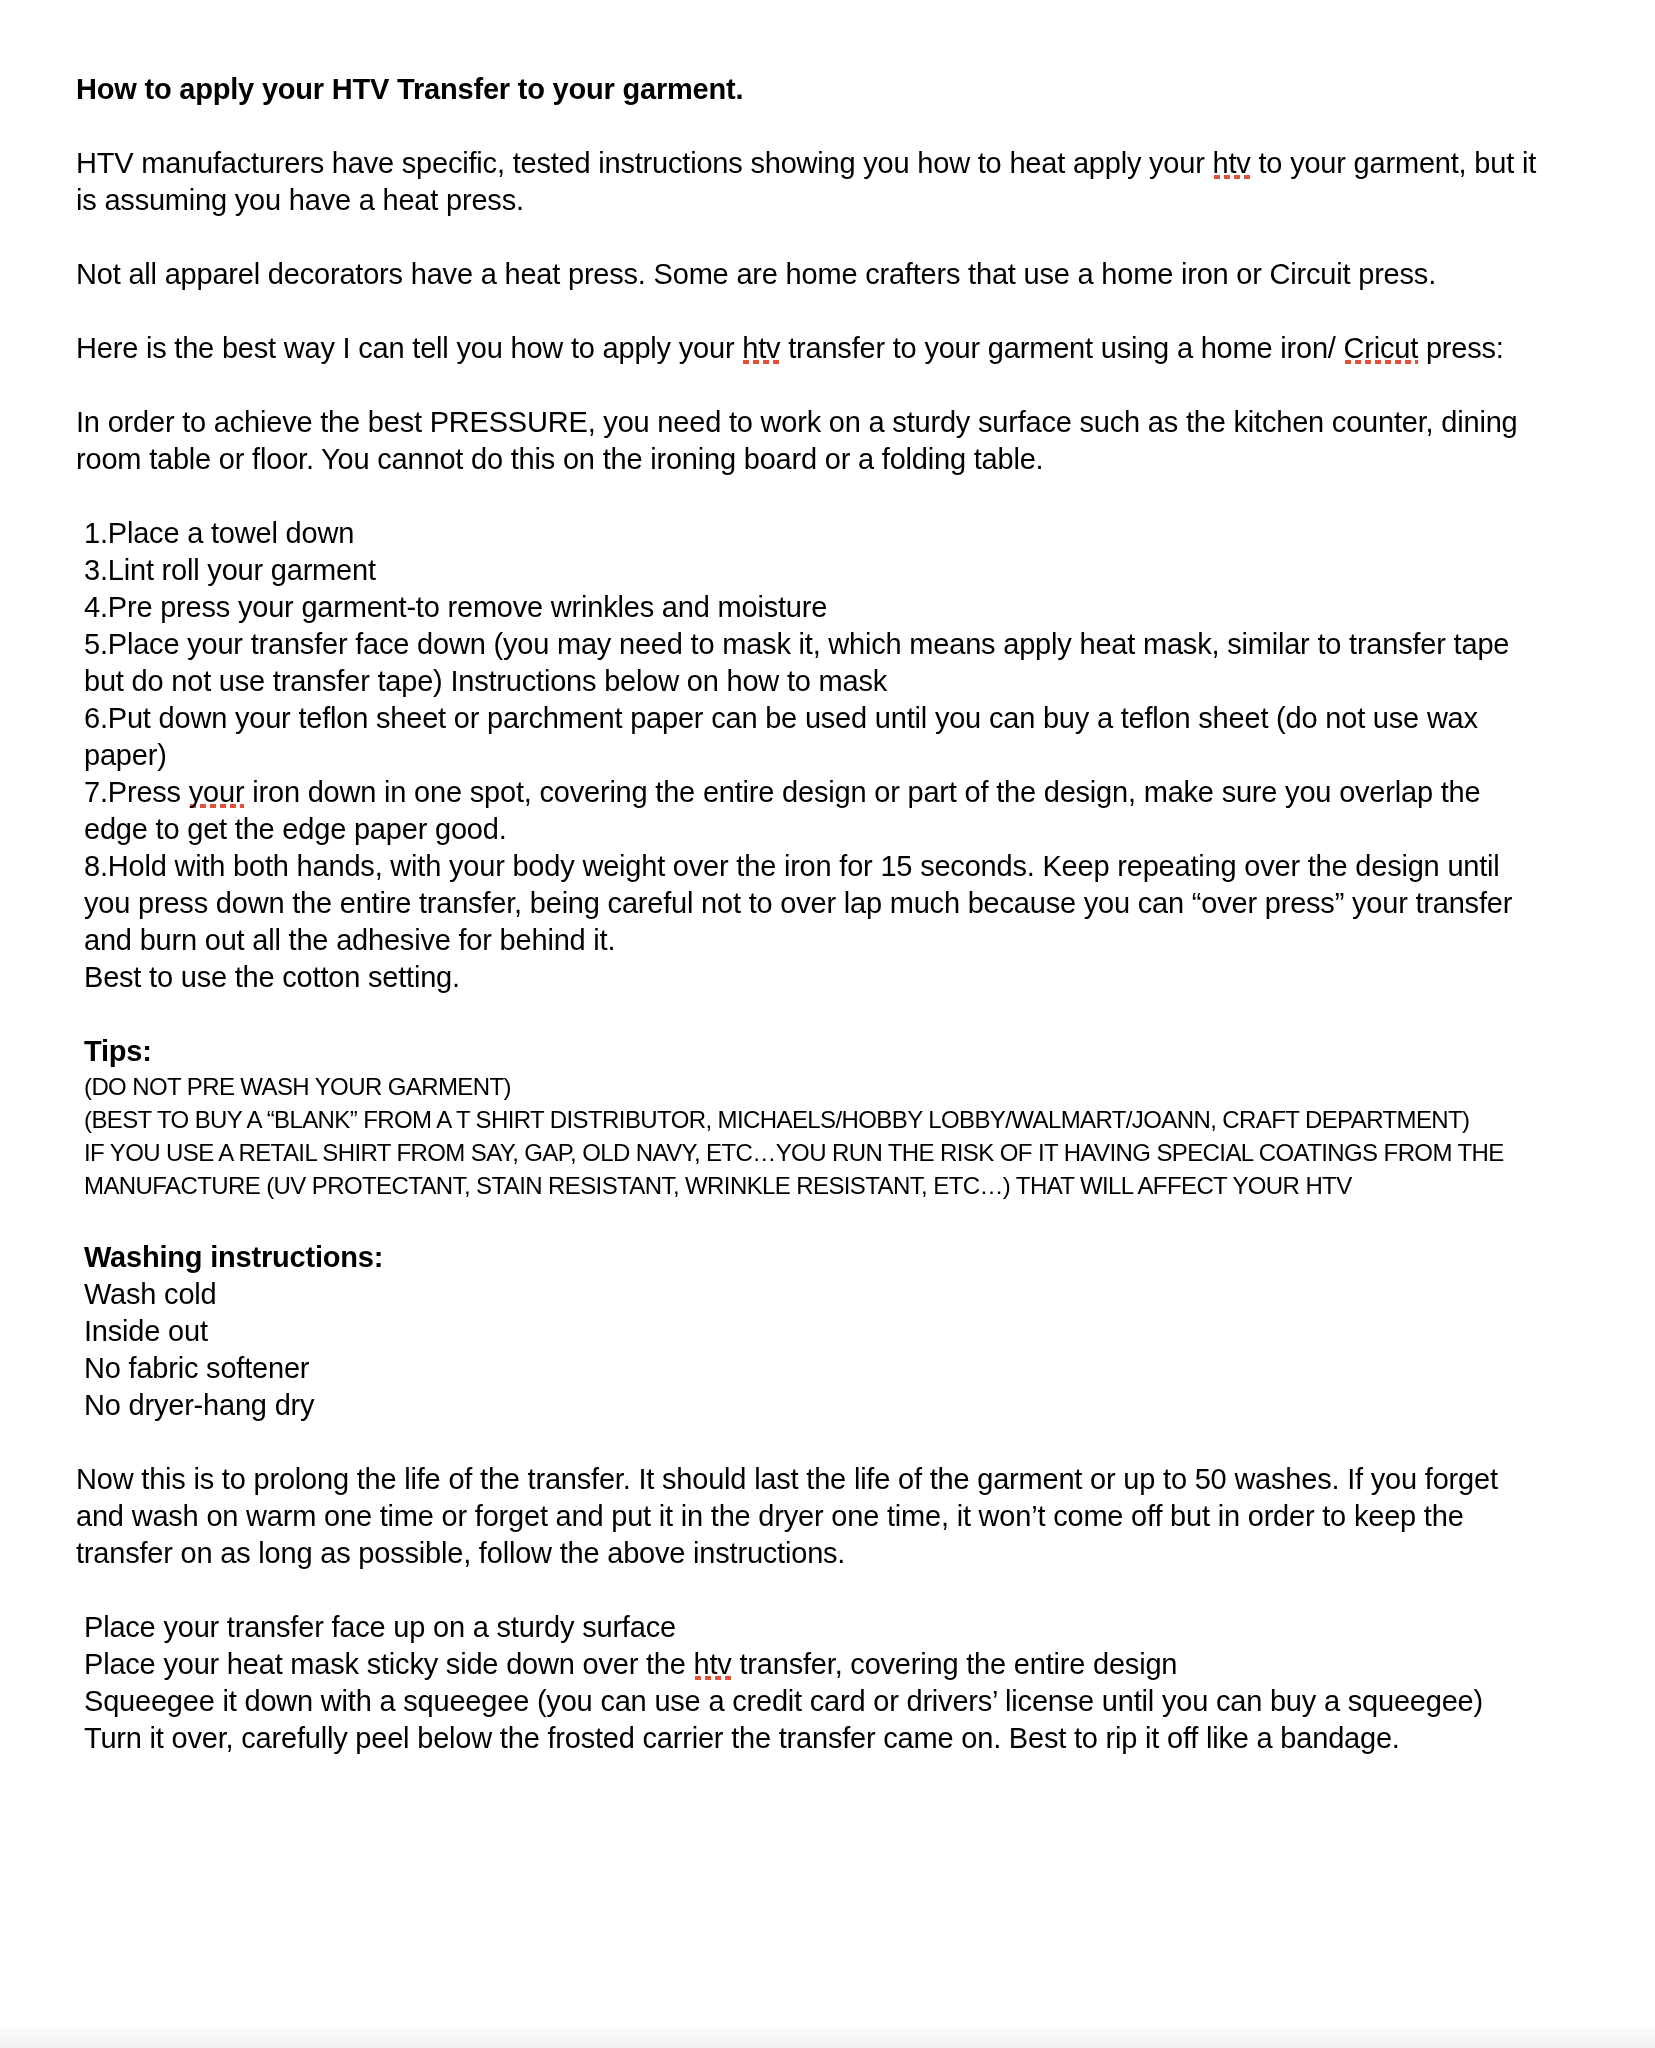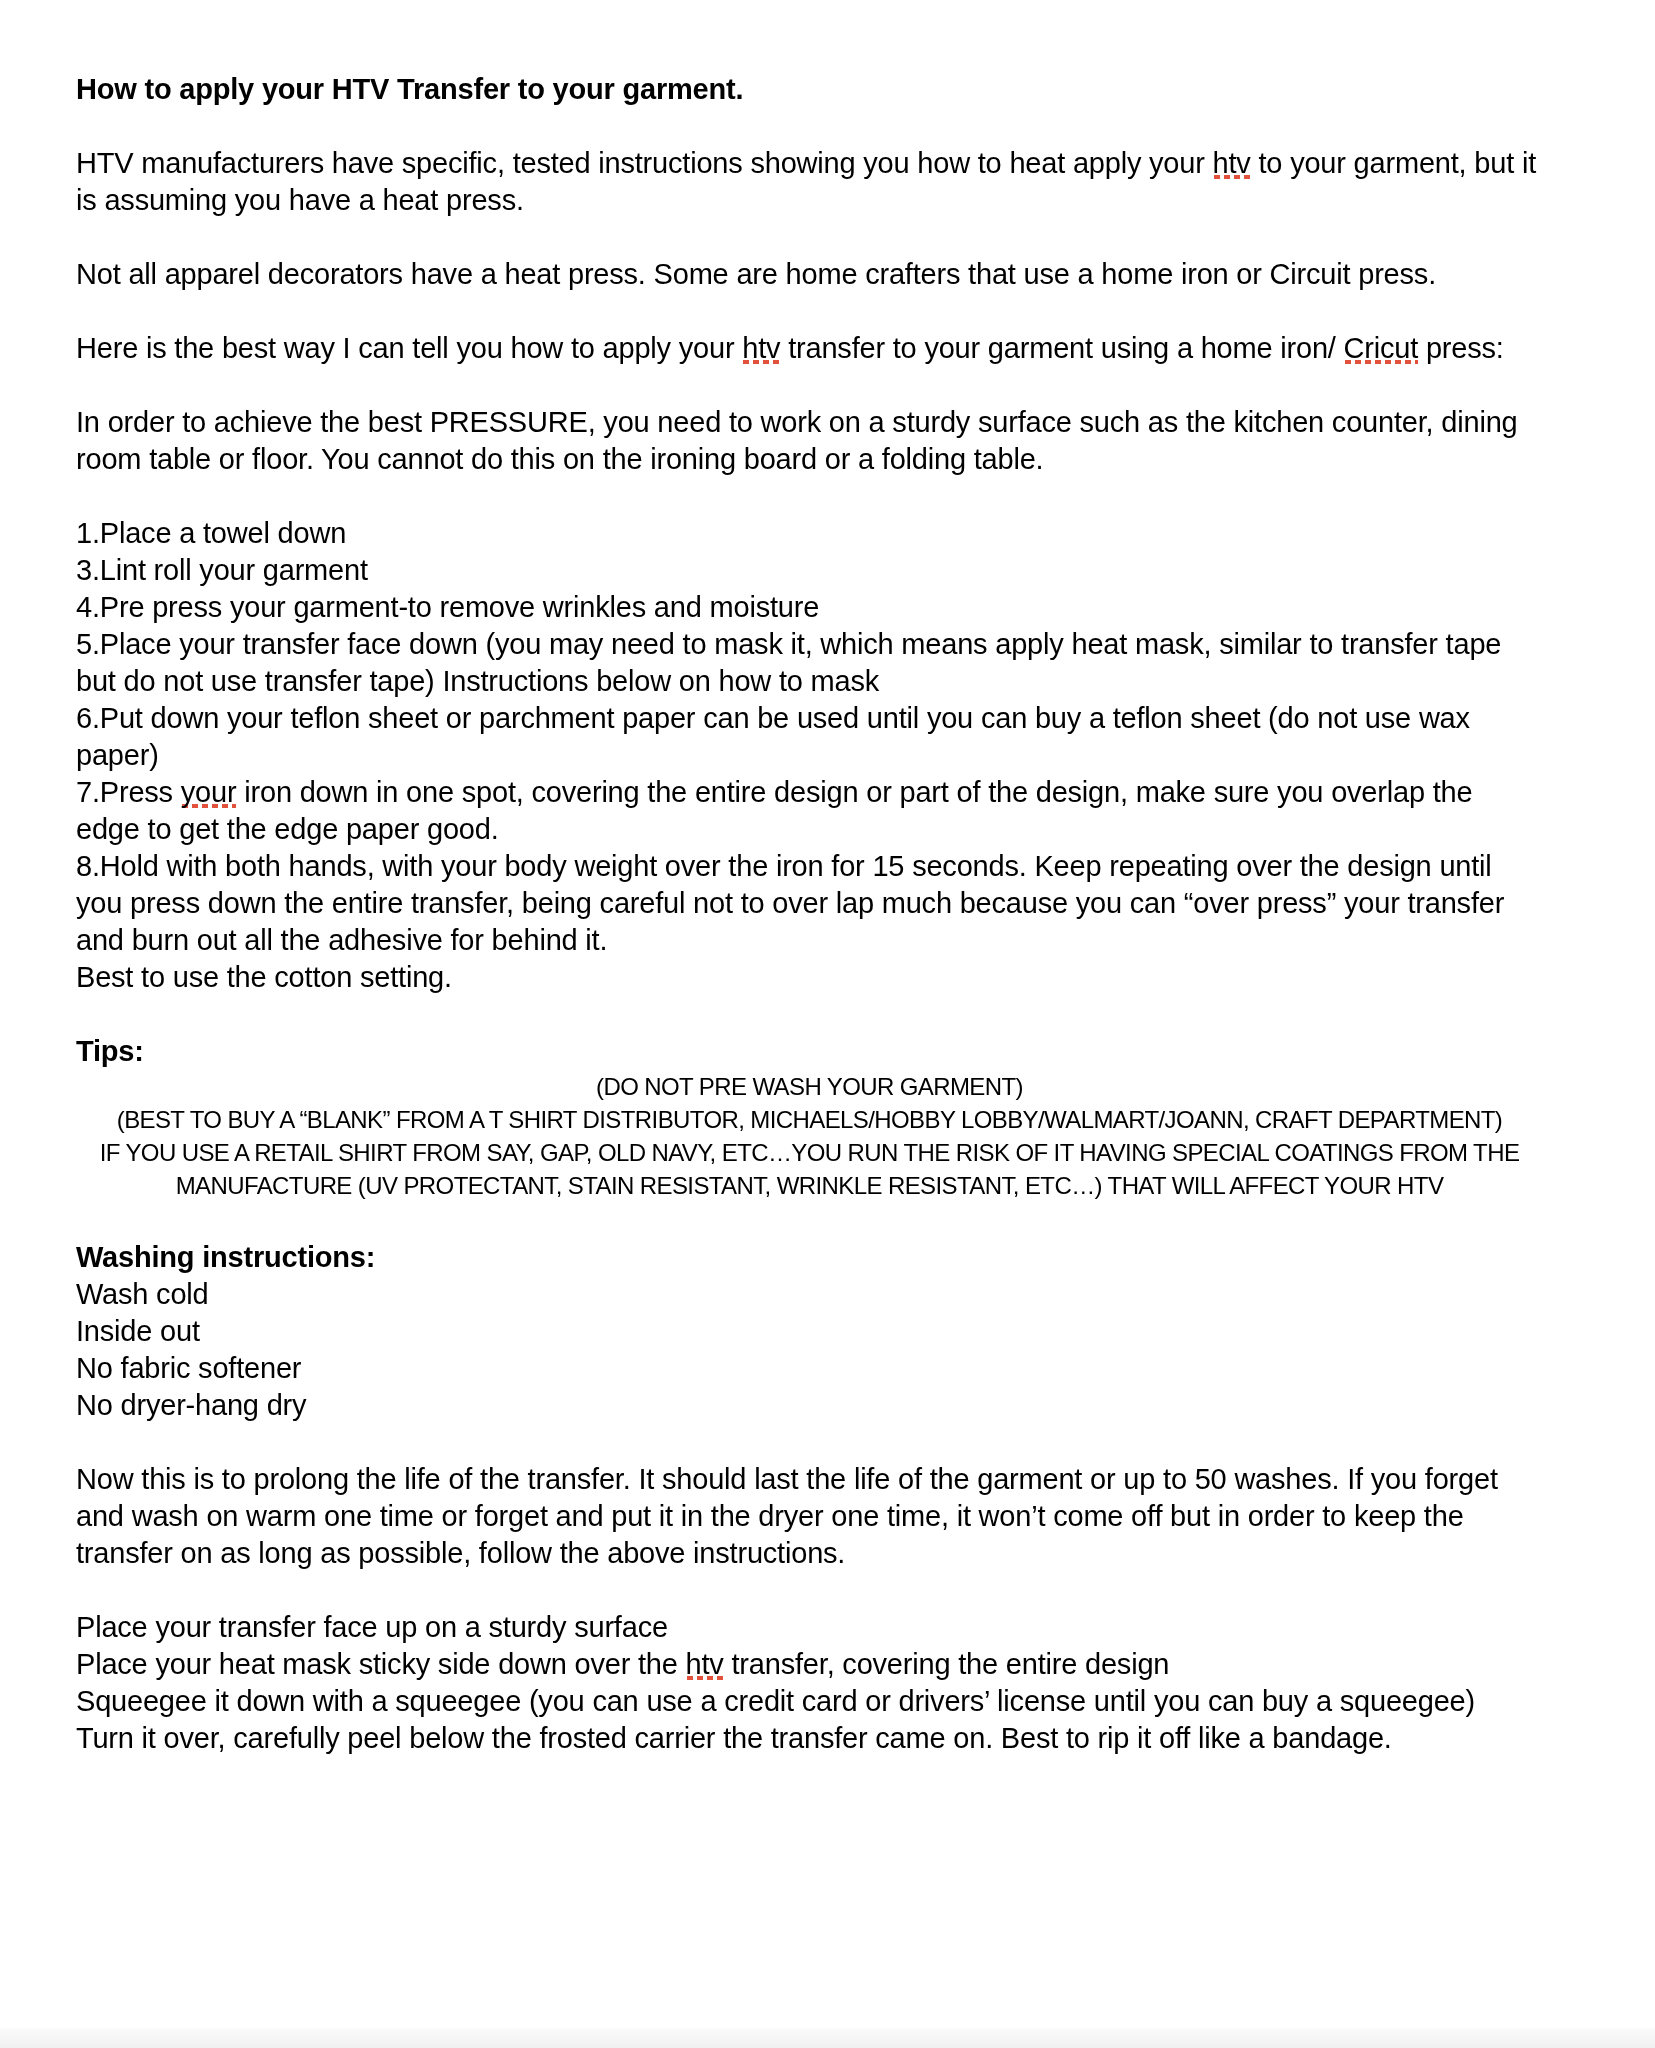--- a/index.html
+++ b/index.html
@@ -31,21 +31,21 @@
     margin: 0 0 37px 0;
   }
   .para {
     font-size: 29px;
     font-weight: 400;
     line-height: 37px;
     letter-spacing: -0.2px;
     margin: 16px 0 37px 0;
   }
   .block {
-    margin: 0 0 37px 0;
+    margin: 0 0 37px 8px;
   }
   .line {
     font-size: 29px;
     font-weight: 400;
     line-height: 37px;
     letter-spacing: -0.2px;
   }
   .sub-heading {
     font-size: 29px;
     font-weight: 700;
@@ -56,21 +56,20 @@
     font-size: 29px;
     font-weight: 400;
     line-height: 37px;
     letter-spacing: -0.2px;
   }
   .tip-line {
     font-size: 24px;
     font-weight: 400;
     line-height: 33px;
     letter-spacing: -0.6px;
-    text-align: center;
   }
   
   .misspelled {
     background-image: linear-gradient(to right, #e2513c 6px, rgba(0,0,0,0) 6px);
     background-size: 10px 4px;
     background-repeat: repeat-x;
     background-position: 1px 100%;
   }
   .footer-bar {
     position: absolute;

